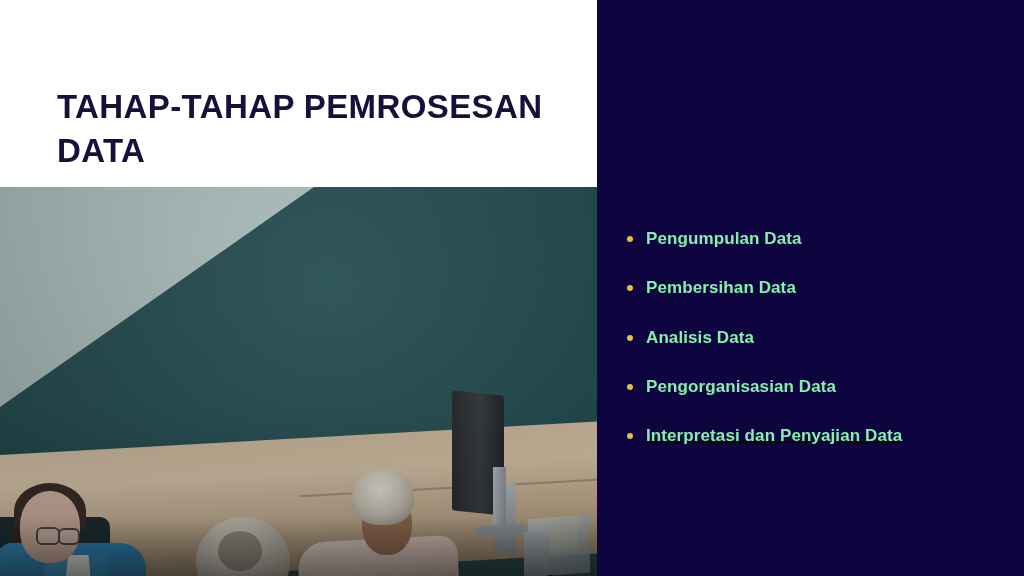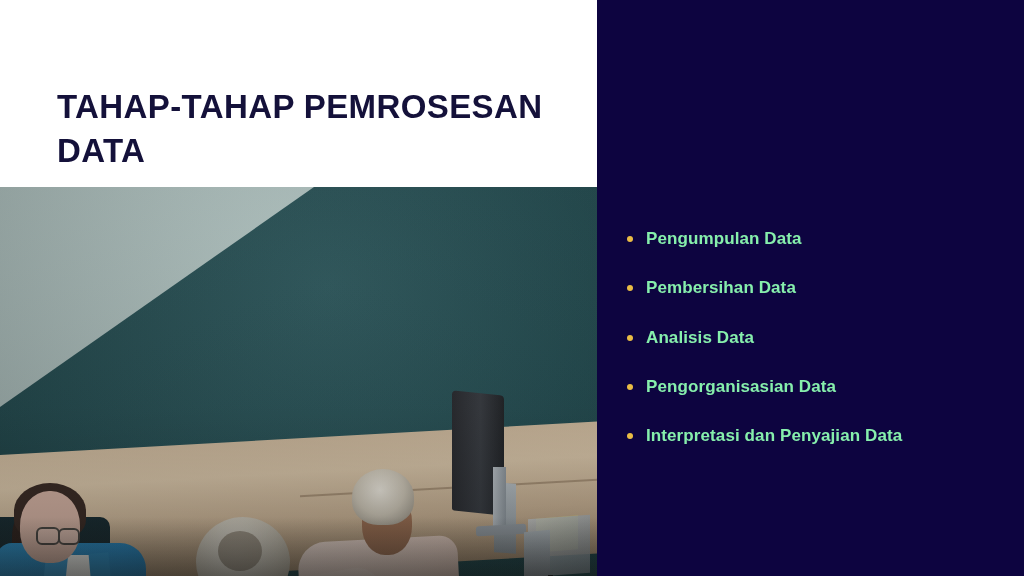--- a/index.html
+++ b/index.html
@@ -257,21 +257,21 @@
     width: 388px;
     margin: 0;
     padding: 0;
     list-style: none;
   }
   #bullet-list li {
     display: flex;
     align-items: flex-start;
     margin: 0 0 28px 0;
   }
-  #bullet-list li:last-child { margin-bottom: 3px; }
+  #bullet-list li:last-child { margin-bottom: 3px; text-decoration: underline; }
   .bullet-dot {
     flex: 0 0 auto;
     width: 6px;
     height: 6px;
     border-radius: 50%;
     background: #eabd45;
     margin: 8px 13px 0 0;
   }
   .bullet-text {
     color: #86efac;

